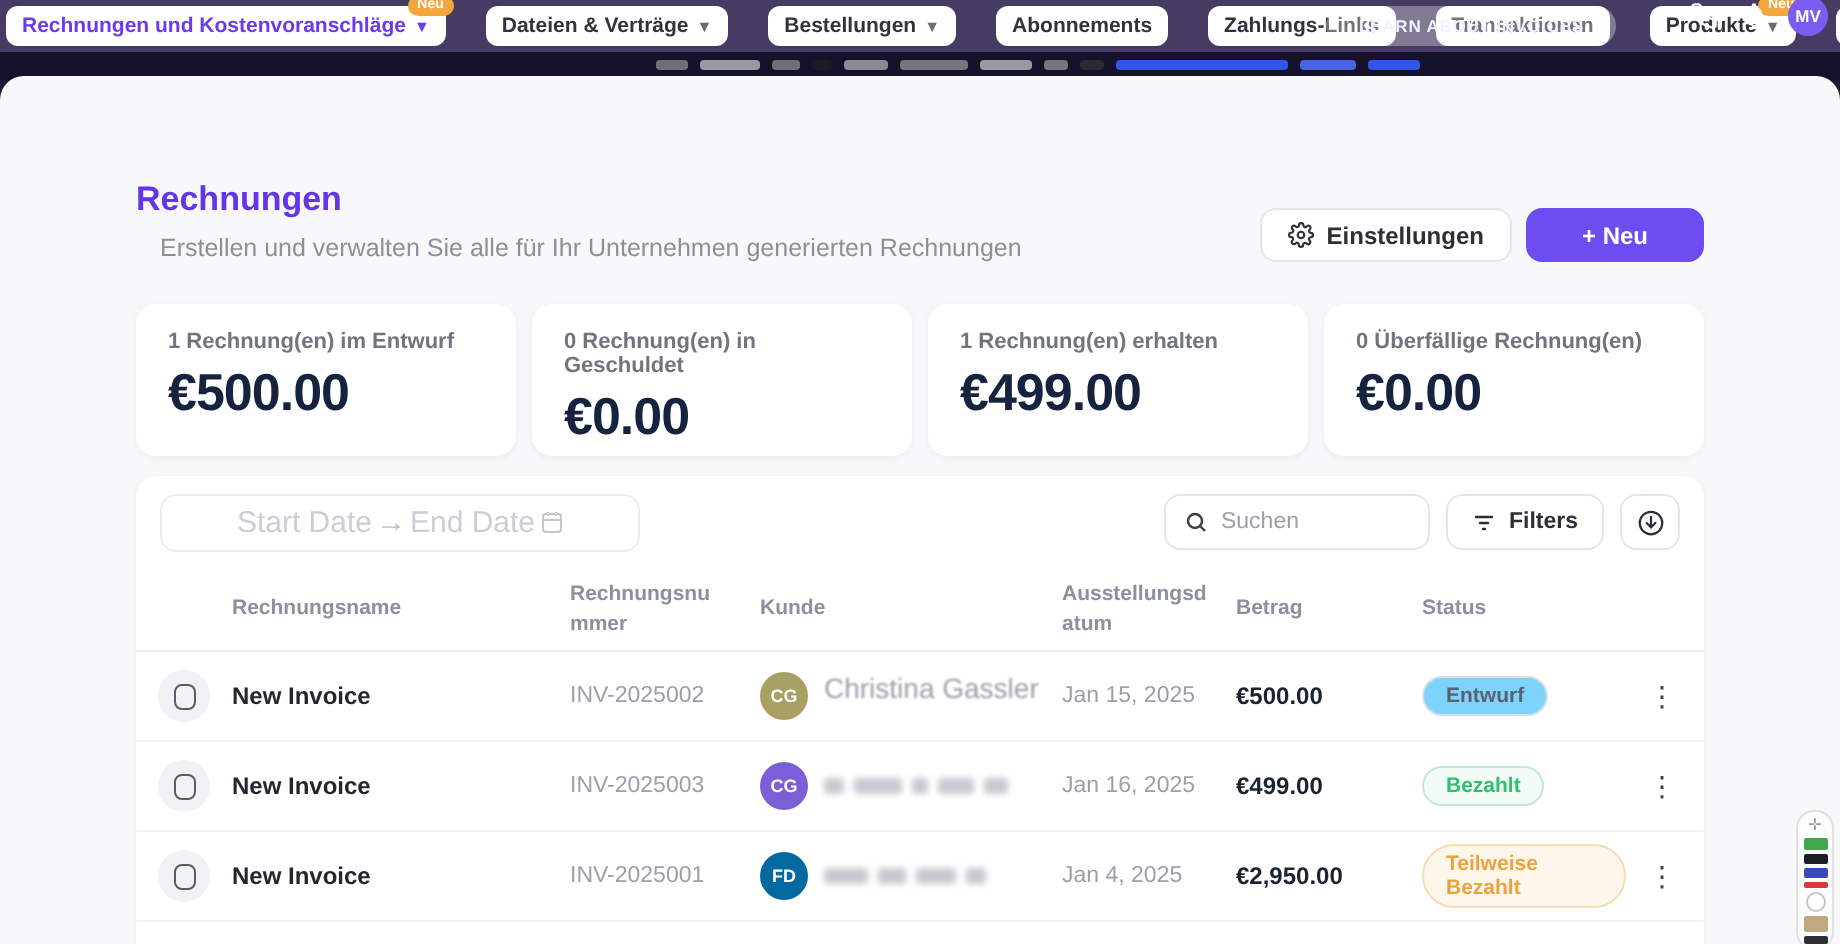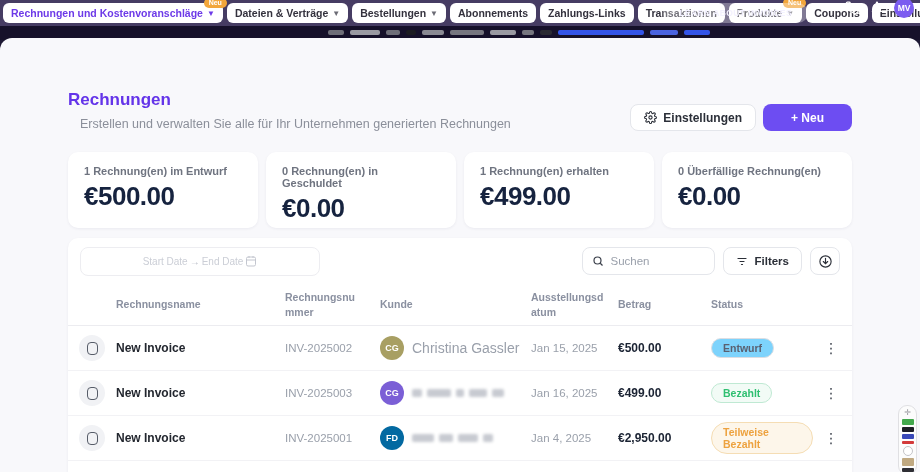--- a/index.html
+++ b/index.html
@@ -2,21 +2,21 @@
 <html><head>
 <meta charset="utf-8">
 <style>
   * { margin:0; padding:0; box-sizing:border-box; }
   html,body { width:920px; height:472px; overflow:hidden; }
   body { font-family:"Liberation Sans", sans-serif; background:#1d1833; position:relative; }
   .page { position:absolute; inset:0; }
 
   
   .navbar { position:absolute; top:0; left:0; right:0; height:26px; background:#463c63;
-            display:flex; align-items:center; padding-left:3px; gap:4px; z-index:5; }
+            display:flex; align-items:center; padding-left:3px; gap:20px; z-index:5; }
   .nav-tab { position:relative; background:#ffffff; border-radius:6px; height:20px;
              display:flex; align-items:center; gap:4px; padding:0 8px; font-size:10.5px;
              font-weight:700; color:#33313d; white-space:nowrap; cursor:pointer; flex:0 0 auto; }
   .nav-tab.active { color:#6d3ae8; }
   .chev { font-size:8px; color:#6b6b75; font-weight:400; }
   .nav-tab.active .chev { color:#6d3ae8; }
   .neu-badge { position:absolute; top:-5px; right:-4px; background:#f2a63b; color:#fff;
                font-size:7px; font-weight:700; padding:1px 5px; border-radius:5px; line-height:1.2; }
   .learn-btn { position:absolute; right:112px; top:3px; height:20px; background:rgba(255,255,255,0.32);
                color:#f3f1ff; font-size:8.5px; font-weight:700; letter-spacing:.4px; border:none;
@@ -51,21 +51,21 @@
                box-shadow:0 1px 3px rgba(25,25,60,.06); padding:13px 16px; }
   .stat-label { font-size:11px; color:#6f7480; font-weight:600; }
   .stat-value { font-size:26px; color:#16233f; font-weight:700; letter-spacing:-.5px; margin-top:4px; }
 
   
   .table-card { position:absolute; top:200px; left:68px; width:784px; height:300px; background:#fff;
                 border-radius:10px; box-shadow:0 1px 3px rgba(25,25,60,.06); }
   .toolbar { display:flex; align-items:center; height:46px; padding:0 12px; }
   .date-range { width:240px; height:29px; border:1px solid #ededf1; border-radius:8px;
                 display:flex; align-items:center; justify-content:center; gap:2px;
-                color:#cbced6; font-size:10px; cursor:text; }
+                color:#cbced6; font-size:15px; cursor:text; }
   .tb-right { margin-left:auto; display:flex; gap:8px; align-items:center; }
   .search-box { width:133px; height:28px; border:1px solid #e4e6eb; border-radius:8px;
                 display:flex; align-items:center; gap:6px; padding:0 9px; background:#fff; }
   .search-box input { border:none; outline:none; width:90px; font-size:11.5px; color:#3a3f4a;
                       font-family:inherit; background:transparent; }
   .search-box input::placeholder { color:#9aa0ab; }
   .btn-filters { display:flex; align-items:center; gap:6px; height:28px; padding:0 12px; background:#fff;
                  border:1px solid #e4e6eb; border-radius:8px; font-size:11.5px; font-weight:700;
                  color:#2b2f38; cursor:pointer; font-family:inherit; }
   .btn-dl { width:30px; height:28px; border:1px solid #e4e6eb; border-radius:8px; background:#fff;
@@ -76,21 +76,21 @@
   .t-head { height:42px; border-bottom:1px solid #ececf0; }
   .th { font-size:10.5px; color:#8a90a0; font-weight:600; line-height:1.35; }
   .th .wrap { display:inline-block; max-width:78px; overflow-wrap:anywhere; }
   .t-row { height:45px; border-bottom:1px solid #f2f2f5; cursor:pointer; }
   .cell-check { display:flex; justify-content:center; }
   .check-circle { width:26px; height:26px; border-radius:50%; background:#f1f2f5;
                   display:flex; align-items:center; justify-content:center; cursor:pointer; }
   .check-glyph { width:11px; height:13px; border:1.6px solid #565c68; border-radius:4px; }
   .c-name { font-size:12px; font-weight:700; color:#23272f; }
   .c-num, .c-date { font-size:11.5px; color:#9aa0ab; }
-  .c-customer { display:flex; align-items:center; gap:8px; }
+  .c-customer { display:flex; gap:8px; }
   .cust-avatar { width:24px; height:24px; border-radius:50%; color:#fff; font-size:9px; font-weight:700;
                  display:flex; align-items:center; justify-content:center; flex:0 0 auto; }
   .cust-name { font-size:14px; color:#9aa0ab; filter:blur(.5px); }
   .redact { display:flex; gap:5px; align-items:center; }
   .redact i { display:block; height:8px; border-radius:2px; background:#c7cad1; filter:blur(1.5px); }
   .c-amount { font-size:12px; font-weight:700; color:#1b2333; }
   .badge { display:inline-block; font-size:10.5px; font-weight:600; padding:3px 11px; border-radius:999px; }
   .badge.draft   { color:#5a6070; background:#7dd3fc;    border:1px solid #dcdee3; }
   .badge.paid    { color:#2fbf71; background:#f2fbf6; border:1px solid #bfe9d3; }
   .badge.partial { color:#eda23f; background:#fdf6ea; border:1px solid #f5ddb4; }

